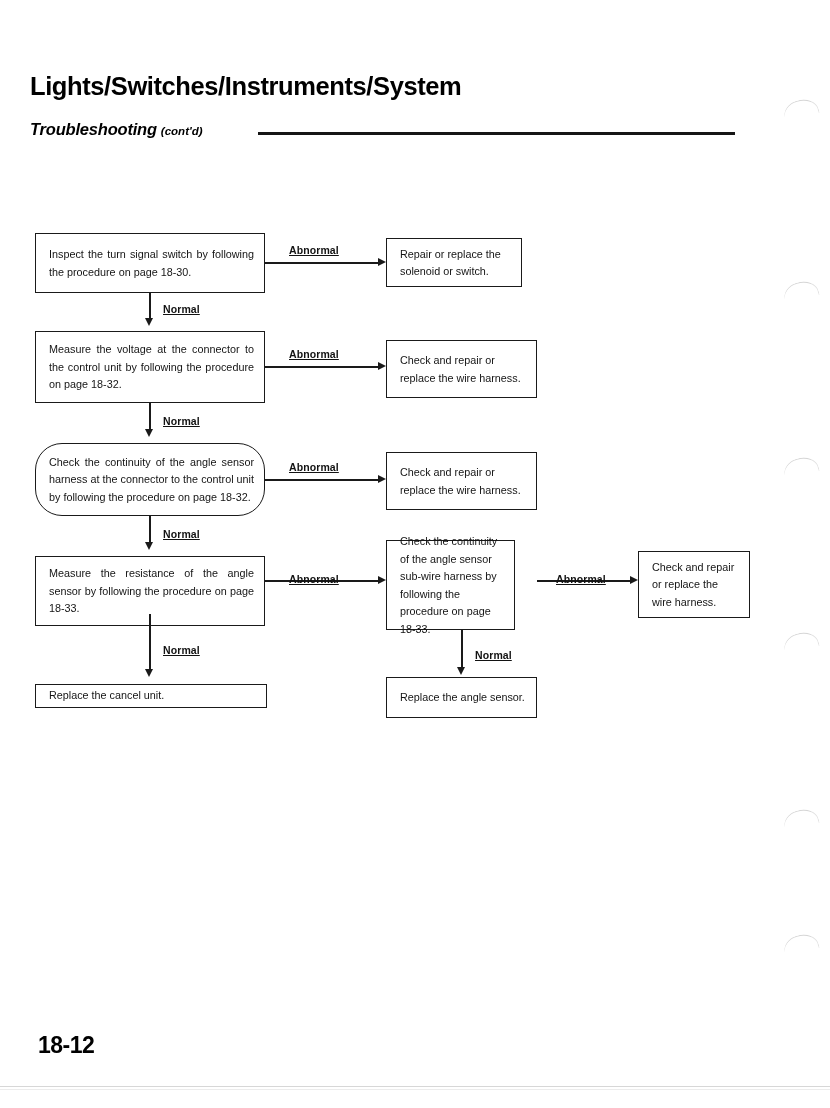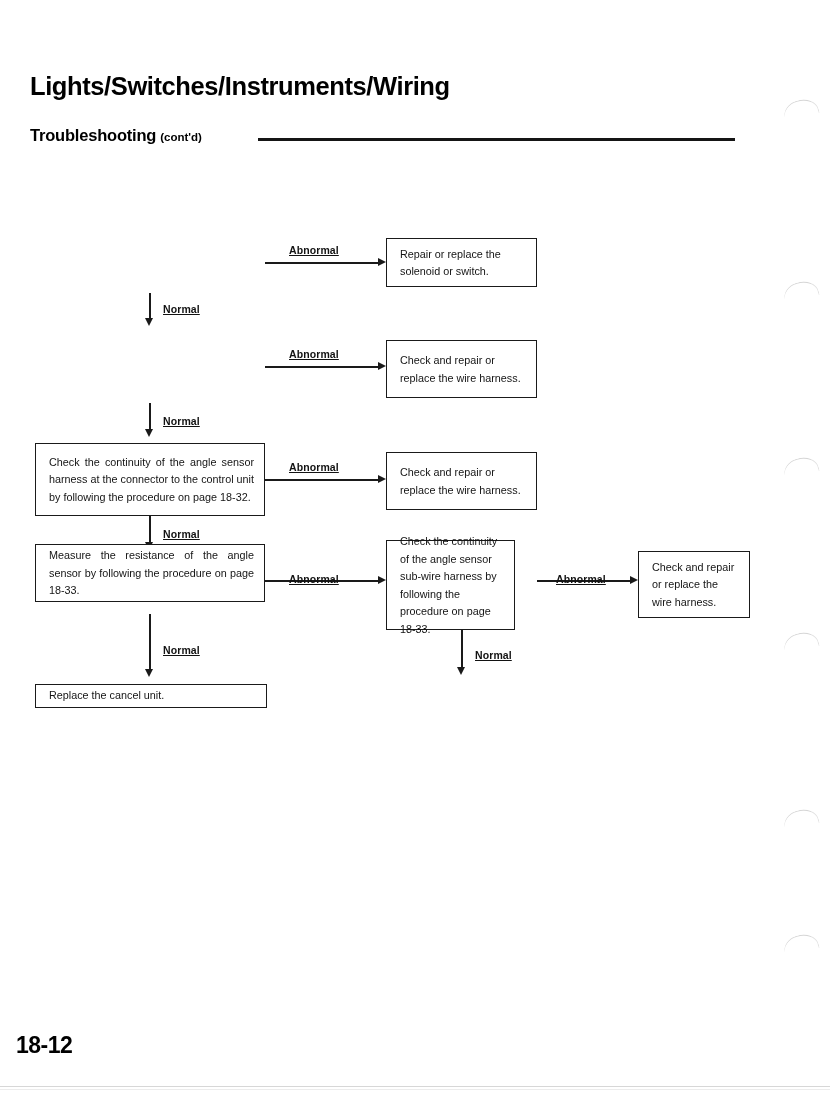--- a/index.html
+++ b/index.html
@@ -29,22 +29,23 @@
   }
   #main-title {
     font-size: 25.5px;
     font-weight: bold;
     letter-spacing: -0.4px;
     line-height: 1.0;
     white-space: nowrap;
   }
   #subtitle-row {
     position: relative;
-    margin-top: 26px;
+    margin-top: 20px;
     height: 22px;
+    font-style: italic;
   }
   #sub-title {
     font-size: 16.5px;
     font-weight: bold;
     letter-spacing: -0.2px;
     display: inline-block;
     vertical-align: baseline;
   }
   #sub-note {
     font-size: 11.5px;
@@ -128,21 +129,21 @@
     font-weight: bold;
     color: #121212;
     white-space: nowrap;
     letter-spacing: 0.1px;
     text-decoration: underline;
   }
 
   
   #page-number {
     position: absolute;
-    left: 16px;
+    left: 38px;
     top: 1032px;
     font-size: 23px;
     font-weight: bold;
     letter-spacing: -0.5px;
   }
 
   
   .scan-smudge {
     position: absolute;
     width: 34px;
@@ -171,65 +172,71 @@
     background: #e0e0e0;
     opacity: 0.6;
   }
 </style>
 </head>
 <body>
 
 <div id="page">
 
   <div id="header">
-    <div id="main-title">Lights/Switches/Instruments/Wiring</div>
+    <div id="main-title">Lights/Switches/Instruments/System</div>
     <div id="subtitle-row">
       <span id="sub-title">Troubleshooting</span><span id="sub-note">(cont'd)</span>
       <div id="title-rule"></div>
     </div>
   </div>
 
 
+  <div class="node justified" style="left:35px; top:233px; width:230px; height:60px;">
+    <div class="node-text">Inspect the turn signal switch by following the procedure on page 18-30.</div>
+  </div>
   <div class="hline" style="left:265px; top:262px; width:113px;"></div>
   <div class="arrow-right" style="left:378px; top:258px;"></div>
   <div class="edge-label" style="left:289px; top:244px;">Abnormal</div>
-  <div class="node" style="left:386px; top:238px; width:151px; height:49px;">
+  <div class="node" style="left:386px; top:238px; width:136px; height:49px;">
     <div class="node-text">Repair or replace the solenoid or switch.</div>
   </div>
 
   <div class="vline" style="left:149px; top:293px; width:1.6px; height:29px;"></div>
   <div class="arrow-down" style="left:145px; top:318px;"></div>
   <div class="edge-label" style="left:163px; top:303px;">Normal</div>
 
+  <div class="node justified" style="left:35px; top:331px; width:230px; height:72px;">
+    <div class="node-text">Measure the voltage at the connector to the control unit by following the procedure on page 18-32.</div>
+  </div>
   <div class="hline" style="left:265px; top:366px; width:113px;"></div>
   <div class="arrow-right" style="left:378px; top:362px;"></div>
   <div class="edge-label" style="left:289px; top:348px;">Abnormal</div>
   <div class="node" style="left:386px; top:340px; width:151px; height:58px;">
     <div class="node-text">Check and repair or replace the wire harness.</div>
   </div>
 
   <div class="vline" style="left:149px; top:403px; width:1.6px; height:30px;"></div>
   <div class="arrow-down" style="left:145px; top:429px;"></div>
   <div class="edge-label" style="left:163px; top:415px;">Normal</div>
 
-  <div class="node justified" style="left:35px; top:443px; width:230px; height:73px;">
+  <div class="node justified" style="left:35px; top:443px; width:230px; height:73px;border-radius:27px;">
     <div class="node-text">Check the continuity of the angle sensor harness at the connector to the control unit by following the procedure on page 18-32.</div>
   </div>
   <div class="hline" style="left:265px; top:479px; width:113px;"></div>
   <div class="arrow-right" style="left:378px; top:475px;"></div>
   <div class="edge-label" style="left:289px; top:461px;">Abnormal</div>
   <div class="node" style="left:386px; top:452px; width:151px; height:58px;">
     <div class="node-text">Check and repair or replace the wire harness.</div>
   </div>
 
   <div class="vline" style="left:149px; top:516px; width:1.6px; height:30px;"></div>
   <div class="arrow-down" style="left:145px; top:542px;"></div>
   <div class="edge-label" style="left:163px; top:528px;">Normal</div>
 
-  <div class="node justified" style="left:35px; top:544px; width:230px; height:58px;">
+  <div class="node justified" style="left:35px; top:556px; width:230px; height:70px;">
     <div class="node-text">Measure the resistance of the angle sensor by following the procedure on page 18-33.</div>
   </div>
   <div class="hline" style="left:265px; top:580px; width:113px;"></div>
   <div class="arrow-right" style="left:378px; top:576px;"></div>
   <div class="edge-label" style="left:289px; top:573px;">Abnormal</div>
 
   <div class="node" style="left:386px; top:540px; width:129px; height:90px;">
     <div class="node-text">Check the continuity of the angle sensor sub-wire harness by following the procedure on page 18-33.</div>
   </div>
   <div class="hline" style="left:537px; top:580px; width:93px;"></div>
@@ -245,20 +252,23 @@
   <div class="edge-label" style="left:163px; top:644px;">Normal</div>
 
   <div class="node" style="left:35px; top:684px; width:232px; height:24px;">
     <div class="node-text">Replace the cancel unit.</div>
   </div>
 
   <div class="vline" style="left:461px; top:630px; width:1.6px; height:41px;"></div>
   <div class="arrow-down" style="left:457px; top:667px;"></div>
   <div class="edge-label" style="left:475px; top:649px;">Normal</div>
 
+  <div class="node" style="left:386px; top:677px; width:151px; height:41px;">
+    <div class="node-text">Replace the angle sensor.</div>
+  </div>
 
   <div id="page-number">18-12</div>
 
   <div class="scan-smudge" style="left:783px; top:100px;"></div>
   <div class="scan-smudge" style="left:783px; top:282px;"></div>
   <div class="scan-smudge" style="left:783px; top:458px;"></div>
   <div class="scan-smudge" style="left:783px; top:633px;"></div>
   <div class="scan-smudge" style="left:783px; top:810px;"></div>
   <div class="scan-smudge" style="left:783px; top:935px;"></div>
   <div id="scan-bottom-line"></div>

